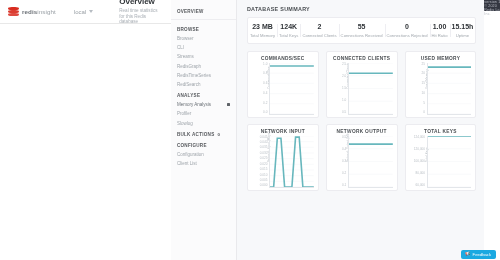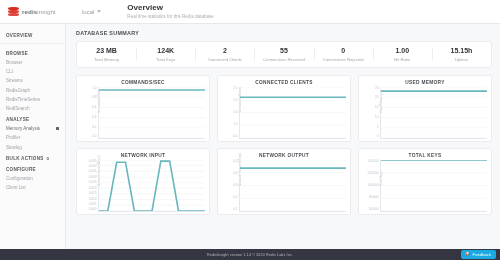--- a/index.html
+++ b/index.html
@@ -2,21 +2,21 @@
 <html><head>
 <meta charset="utf-8">
 <style>
   * { box-sizing: border-box; margin: 0; padding: 0; }
   html, body {
     width: 500px; height: 260px;
     font-family: "Liberation Sans", sans-serif;
     background: #ffffff;
     overflow: hidden;
   }
-  #app { position: relative; width: 500px; height: 260px; display: flex; flex-direction: column; border-radius: 8px; }
+  #app { position: relative; width: 500px; height: 260px; display: flex; flex-direction: row; border-radius: 8px; }
 
   
   .topbar {
     height: 24px; min-height: 24px;
     background: #ffffff;
     border-bottom: 1px solid #e8e8e8;
     display: flex; align-items: center;
     padding: 0 8px;
   }
   .brand { display: flex; align-items: center; width: 56px; gap: 3px; }

